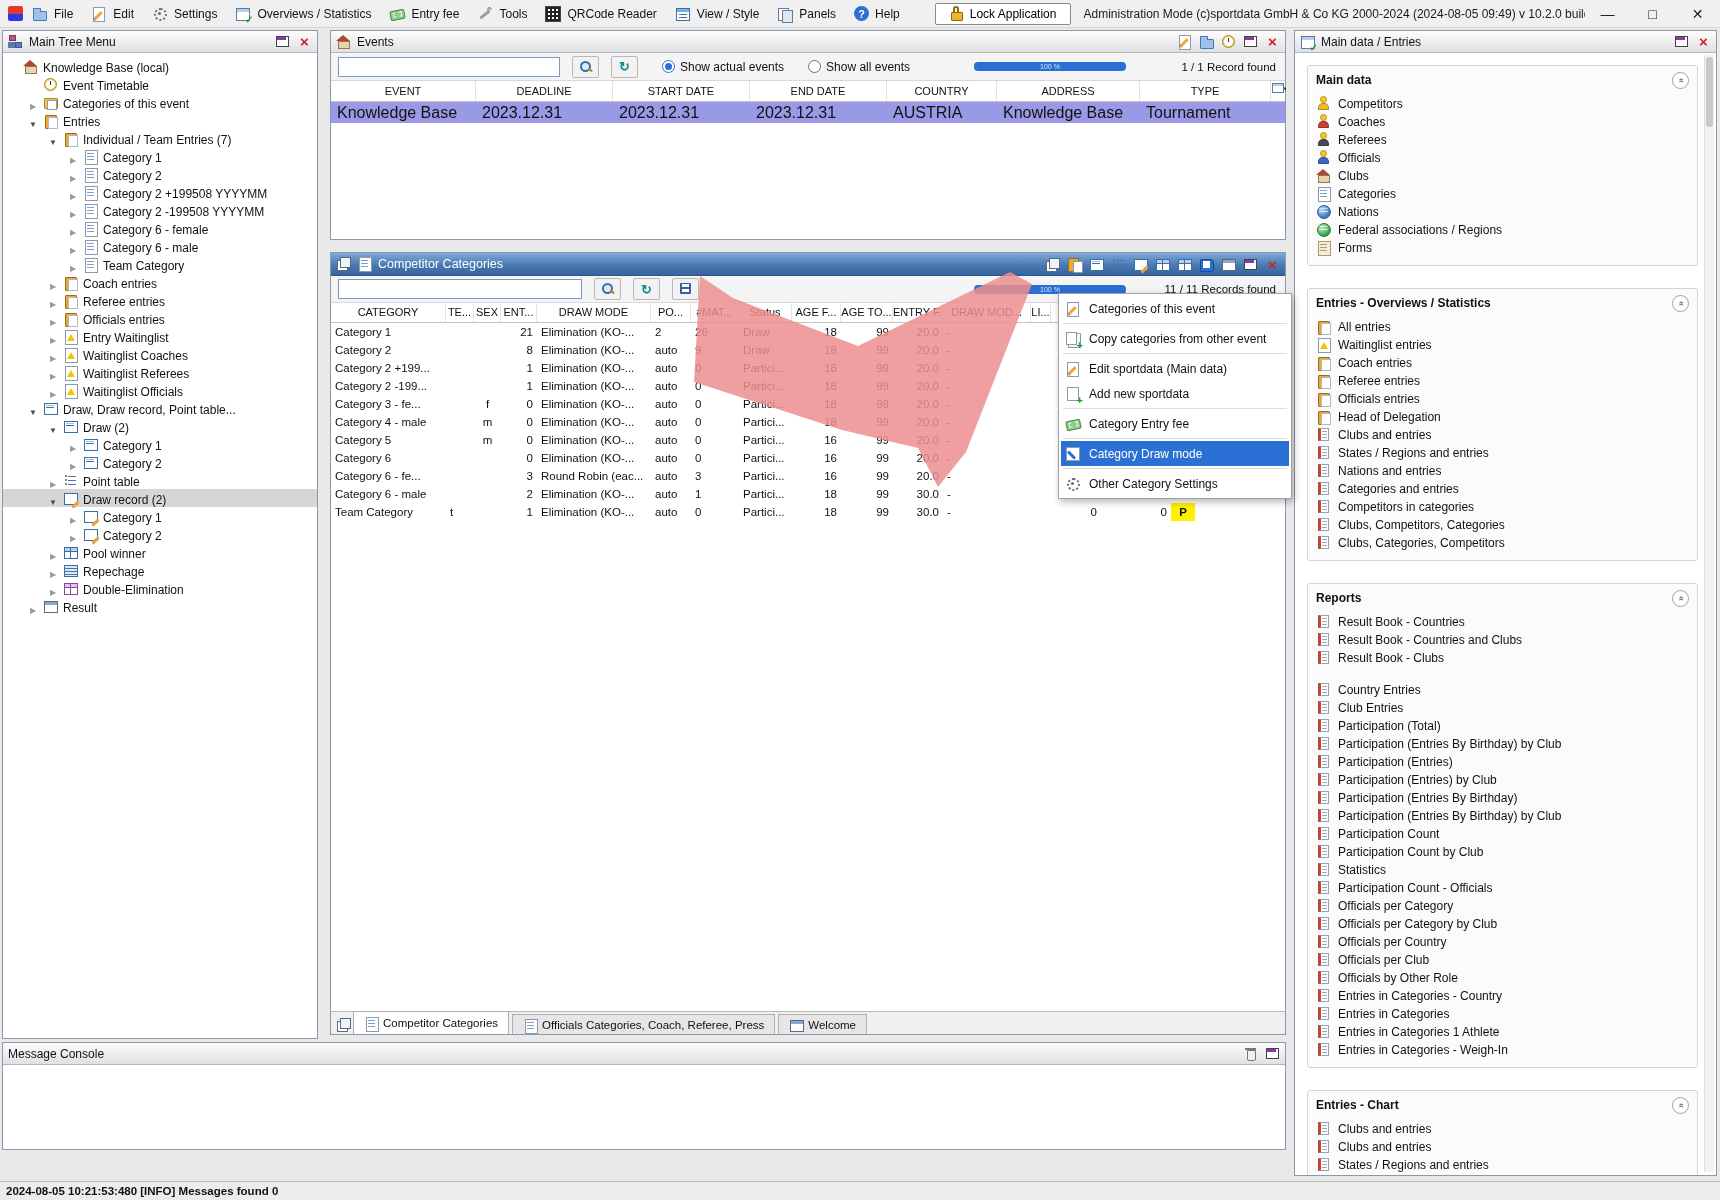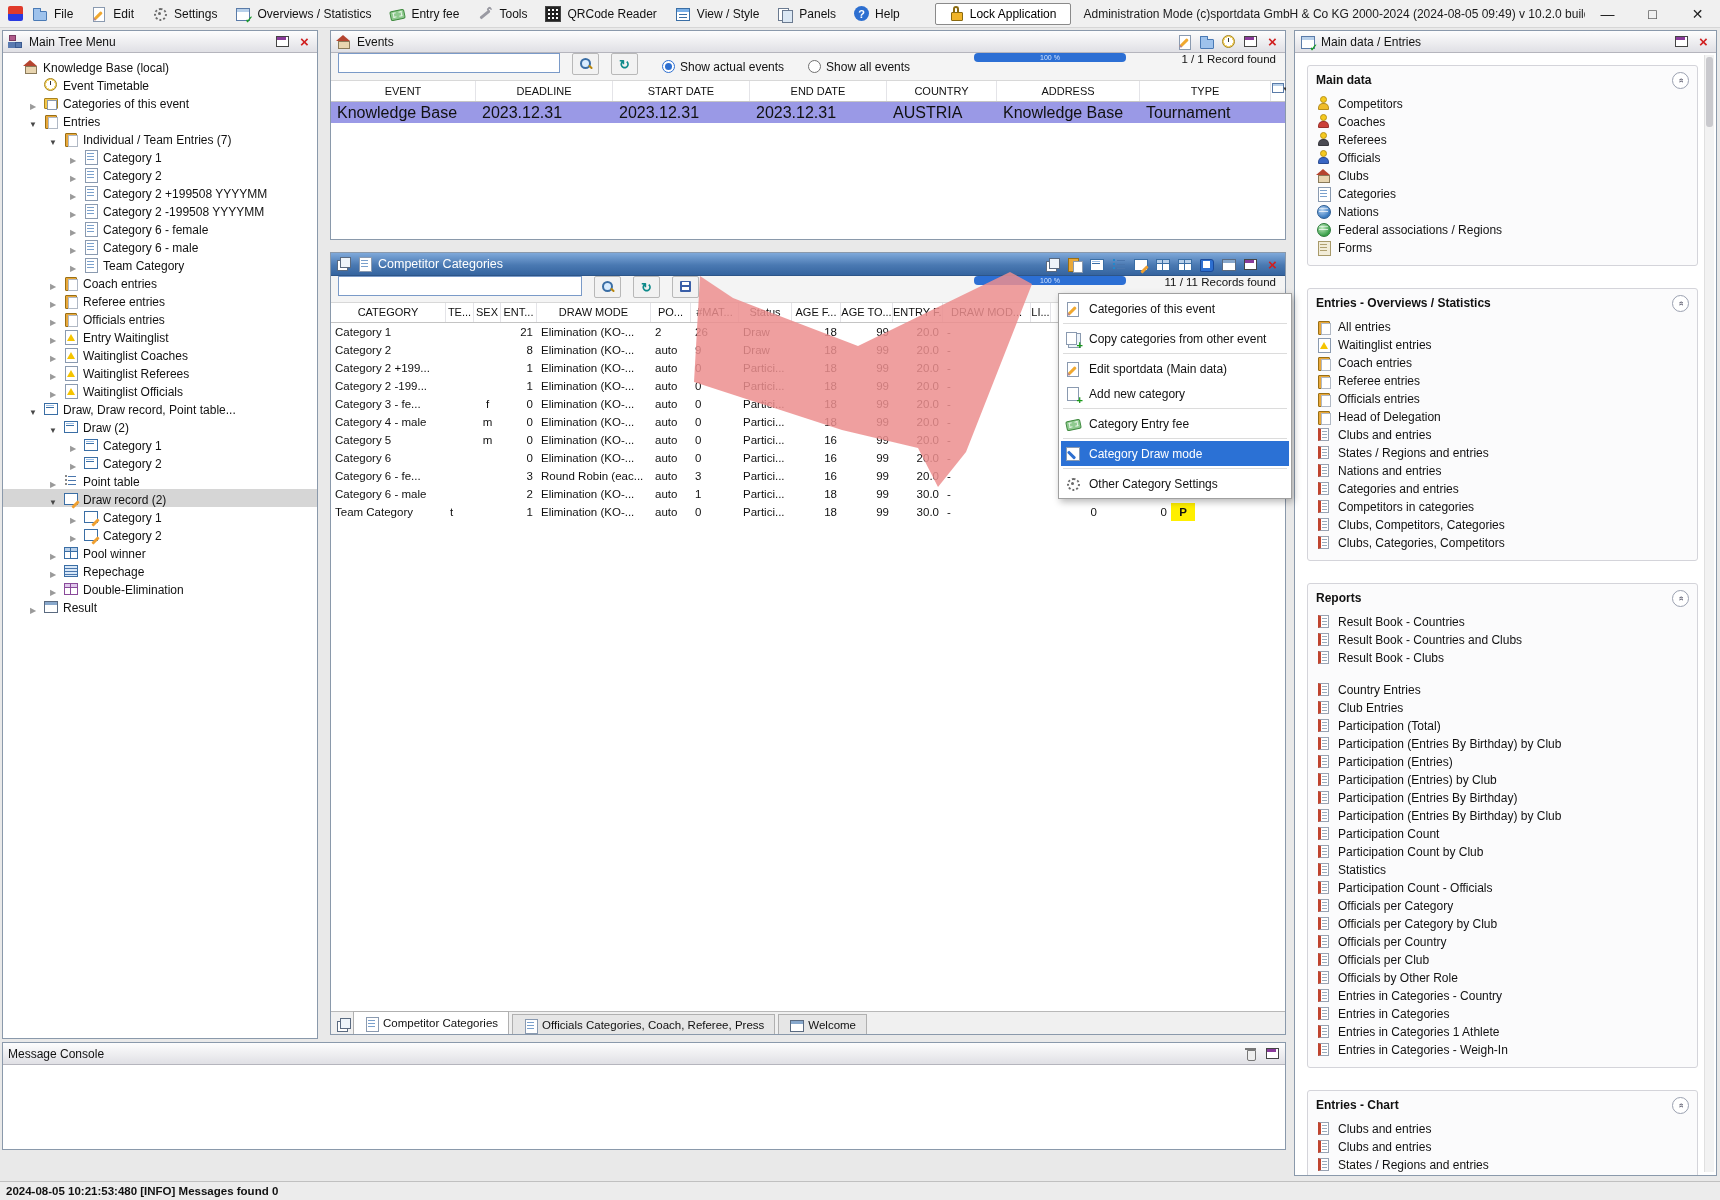--- a/index.html
+++ b/index.html
@@ -17,21 +17,21 @@
   
   .panel{position:absolute;background:#fff;border:1px solid #8a99ab;box-sizing:border-box}
   .phead{height:22px;background:linear-gradient(#fdfdfd,#e0e0e5);border-bottom:1px solid #b5b5bd;display:flex;align-items:center;padding:0 5px;gap:5px;box-sizing:border-box}
   .ptitle{white-space:nowrap}
   .hicons{margin-left:auto;display:flex;align-items:center;gap:7px}
   .hicons .ic{width:15px;height:15px}
   .phead.blue{height:23px;background:linear-gradient(180deg,#7fa9da,#4a79b2 55%,#35649f);border-bottom:1px solid #2d5588;color:#fff}
   .phead.blue .ptitle{font-size:12.5px}
 
   
-  .toolbar{display:flex;gap:12px;height:28px;padding:0 7px;background:#f4f4f4;border-bottom:1px solid #d8d8d8;box-sizing:border-box}
+  .toolbar{display:flex;align-items:center;gap:12px;height:28px;padding:0 7px;background:#f4f4f4;border-bottom:1px solid #d8d8d8;box-sizing:border-box}
   .search{width:222px;height:20px;border:1px solid #7a9ac8;padding:0 4px;font-family:inherit;font-size:11px;box-sizing:border-box}
   .tbtn{width:27px;height:22px;background:#f2f2f2;border:1px solid #b8b8b8;border-radius:2px;display:flex;align-items:center;justify-content:center;padding:0}
   .radio{display:flex;align-items:center;gap:5px;margin-left:12px;white-space:nowrap}
   .rdot{width:13px;height:13px;border-radius:50%;border:1px solid #707070;background:#fff;position:relative;box-sizing:border-box}
   .rdot.on{border-color:#2d6fd0}
   .rdot.on::after{content:"";position:absolute;inset:2px;background:#2d6fd0;border-radius:50%}
   .progress{position:relative;margin-left:auto;width:152px;height:9px;border-radius:4px;background:#2c6fd4;display:flex;align-items:center;justify-content:center;flex:0 0 auto}
   .progress span{font-size:7px;color:#cfe2ff;line-height:1}
   .records{width:138px;text-align:right;font-size:11.5px;padding-right:2px;white-space:nowrap;flex:0 0 auto}
 
@@ -1005,21 +1005,21 @@
         <span class="ic ic-copyadd"></span>
         <span>Copy categories from other event</span>
       </div>
       <div class="csep"></div>
       <div class="citem">
         <span class="ic ic-editdoc"></span>
         <span>Edit sportdata (Main data)</span>
       </div>
       <div class="citem">
         <span class="ic ic-addnew"></span>
-        <span>Add new category</span>
+        <span>Add new sportdata</span>
       </div>
       <div class="csep"></div>
       <div class="citem">
         <span class="ic ic-fee"></span>
         <span>Category Entry fee</span>
       </div>
       <div class="csep"></div>
       <div class="citem hl">
         <span class="ic ic-drawmode"></span>
         <span>Category Draw mode</span>

